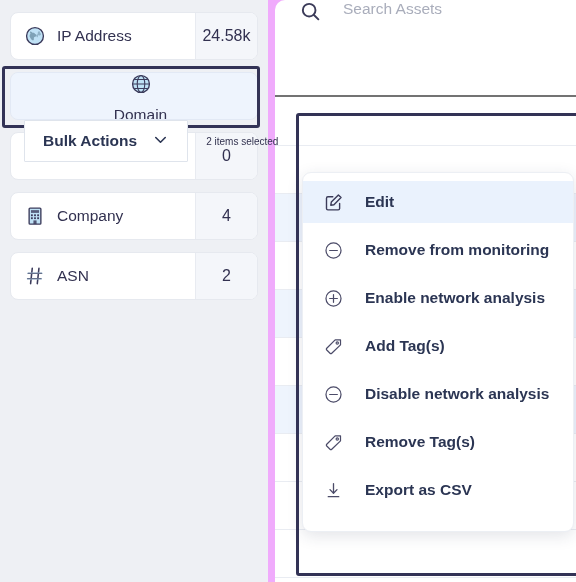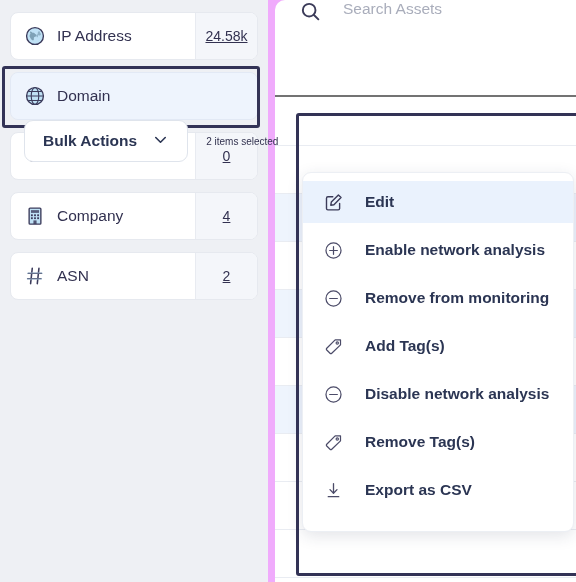--- a/index.html
+++ b/index.html
@@ -48,25 +48,24 @@
     color: #323150;
     font-weight: 400;
   }
   .stat-count {
     flex: 0 0 62px;
     display: flex;
     align-items: center;
     justify-content: center;
     background: #f4f6fa;
     border-left: 1px solid #e8ebf1;
-    font-size: 14px;
+    font-size: 16px;
     color: #323150;
-    text-decoration: underline;
-  }
-  .stat-card.selected .stat-label { background: #eef4fd; }
+  }
+  .stat-card.selected .stat-label { background: #eef4fd; flex-direction: column; }
   .stat-card.selected .stat-count {
     background: #c5dcf7;
     border-left: none;
     color: #2b3553;
   }
   .focus-ring {
     position: absolute;
     left: 2px; top: 66px;
     width: 258px; height: 62px;
     border: 3px solid #333356;
@@ -121,21 +120,21 @@
     gap: 18px;
     z-index: 5;
   }
   #bulk-btn {
     display: inline-flex;
     align-items: center;
     gap: 14px;
     height: 42px;
     padding: 0 17px 0 18px;
     border: 1px solid #dfe4ec;
-    border-radius: 9px;
+    border-radius: 1px;
     background: #ffffff;
     font-size: 15.5px;
     font-weight: bold;
     color: #2b3553;
     white-space: nowrap;
   }
   #bulk-selected {
     font-size: 10px;
     color: #32324f;
     white-space: nowrap;
@@ -326,35 +325,35 @@
         </svg>
       </span>
       <span>Edit</span>
     </div>
 
 
     <div class="menu-item">
       <span class="menu-ico">
         <svg viewBox="0 0 24 24" width="21" height="21">
           <circle cx="12" cy="12" r="8.6" fill="none" stroke="#4b4b68" stroke-width="1.4"></circle>
+          <line x1="7.6" y1="12" x2="16.4" y2="12" stroke="#4b4b68" stroke-width="1.4" stroke-linecap="round"></line>
+        </svg>
+      </span>
+      <span>Remove from monitoring</span>
+    </div>
+
+    <div class="menu-item">
+      <span class="menu-ico">
+        <svg viewBox="0 0 24 24" width="21" height="21">
+          <circle cx="12" cy="12" r="8.6" fill="none" stroke="#4b4b68" stroke-width="1.4"></circle>
           <line x1="12" y1="7.6" x2="12" y2="16.4" stroke="#4b4b68" stroke-width="1.4" stroke-linecap="round"></line>
           <line x1="7.6" y1="12" x2="16.4" y2="12" stroke="#4b4b68" stroke-width="1.4" stroke-linecap="round"></line>
         </svg>
       </span>
       <span>Enable network analysis</span>
-    </div>
-
-    <div class="menu-item">
-      <span class="menu-ico">
-        <svg viewBox="0 0 24 24" width="21" height="21">
-          <circle cx="12" cy="12" r="8.6" fill="none" stroke="#4b4b68" stroke-width="1.4"></circle>
-          <line x1="7.6" y1="12" x2="16.4" y2="12" stroke="#4b4b68" stroke-width="1.4" stroke-linecap="round"></line>
-        </svg>
-      </span>
-      <span>Remove from monitoring</span>
     </div>
 
     <div class="menu-item">
       <span class="menu-ico">
         <svg viewBox="0 0 24 24" width="21" height="21">
           <path d="M20 4.4h-6.1L4.3 14a1.4 1.4 0 0 0 0 2l3.7 3.7a1.4 1.4 0 0 0 2 0L20 10.1z" fill="none" stroke="#4b4b68" stroke-width="1.4" stroke-linejoin="round"></path>
           <circle cx="16.3" cy="8" r="1.35" fill="none" stroke="#4b4b68" stroke-width="1.3"></circle>
         </svg>
       </span>
       <span>Add Tag(s)</span>

